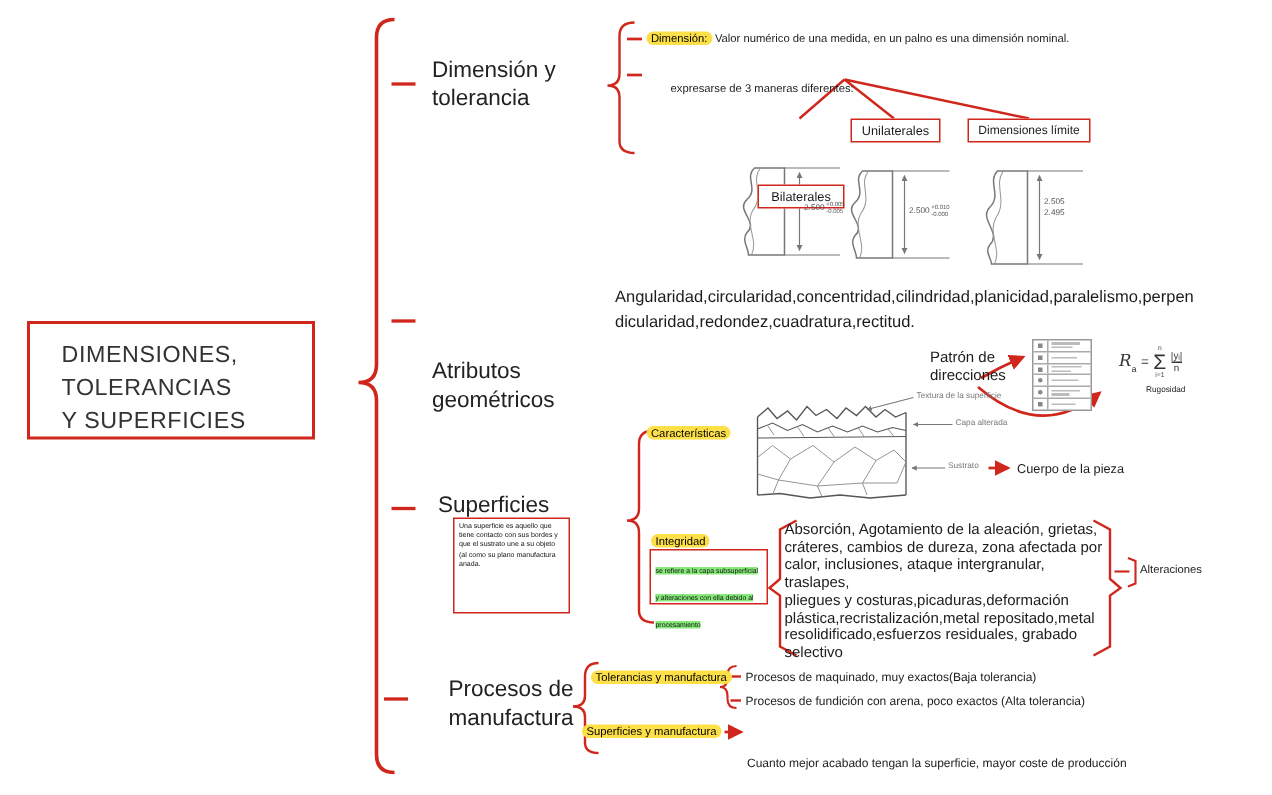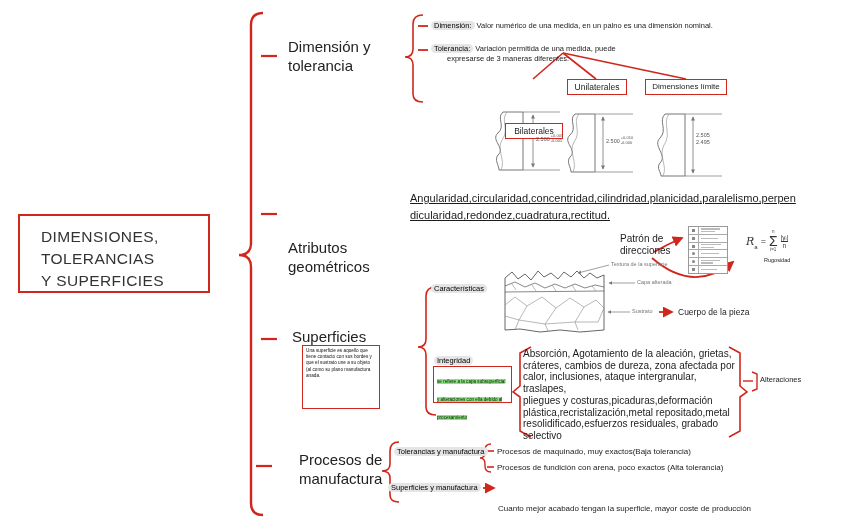--- a/index.html
+++ b/index.html
@@ -5,21 +5,21 @@
   html,body{margin:0;padding:0;background:#fff;}
   #canvas{position:relative;width:848px;height:530px;background:#fff;overflow:hidden;
           font-family:"Liberation Sans", sans-serif;color:#1c1c1c;}
   .abs{position:absolute;}
   .prel{white-space:pre-line;}
   svg.overlay{position:absolute;left:0;top:0;pointer-events:none;}
   .branch-label{font-size:15px;line-height:19px;color:#222;}
   .redbox{border:2px solid #d0261c;background:#fff;box-sizing:border-box;}
   .redbox-thin{border:1.5px solid #d0261c;background:#fff;box-sizing:border-box;}
   .title-text{font-size:15.5px;line-height:22px;letter-spacing:.4px;color:#333;}
-  .hl{background:#e5e5e5;border-radius:5px;padding:0 3px;color:#000;}
+  .hl{background:#fde047;border-radius:5px;padding:0 3px;color:#000;}
   .tiny7{font-size:7.5px;line-height:9.5px;}
   .tiny8{font-size:8px;line-height:10px;}
   .body10{font-size:10px;line-height:11.7px;}
   .body11{font-size:11px;line-height:17px;}
   .typebox{font-size:8.5px;text-align:center;padding-top:2px;}
   .microtext{font-size:4.7px;line-height:6.2px;color:#111;padding:2px 3px;}
   .hl-tiny{background:#85e878;font-size:4.6px;line-height:6px;color:#111;}
   .graylab{font-size:5.5px;color:#777;}
   .dimtext{display:flex;align-items:center;gap:1px;color:#555;}
   .dim-nom{font-size:5.5px;}
@@ -169,23 +169,20 @@
 
   <div class="abs redbox" style="left:18px;top:214px;width:192px;height:79px;">
     <div class="title-text prel" style="padding:10px 0 0 21px;">DIMENSIONES,
 TOLERANCIAS
 Y SUPERFICIES</div>
   </div>
 
   <div class="abs tiny7" style="left:431px;top:21px;width:400px;">
     <span class="hl">Dimensión:</span><span> Valor numérico de una medida, en un palno es una dimensión nominal.</span>
   </div>
-  <div class="abs tiny7" style="left:431px;top:44px;width:330px;">
-    <span class="hl">Tolerancia:</span><span> Variación permitida de una medida, puede</span>
-  </div>
   <div class="abs tiny7" style="left:447px;top:54px;width:300px;">expresarse de 3 maneras diferentes:</div>
 
   <div class="abs redbox-thin typebox" style="left:505px;top:79px;width:58px;height:16px;margin-top:44px;">Bilaterales</div>
   <div class="abs redbox-thin typebox" style="left:567px;top:79px;width:60px;height:16px;">Unilaterales</div>
   <div class="abs redbox-thin typebox" style="left:645px;top:79px;width:82px;height:16px;font-size:8px;">Dimensiones límite</div>
 
   <div class="abs dimtext" style="left:536px;top:134px;">
     <span class="dim-nom">2.500</span>
     <span class="dim-tol">
       <span>+0.005</span>
@@ -199,21 +196,21 @@
       <span>-0.000</span>
     </span>
   </div>
   <div class="abs dim-stack" style="left:696px;top:132px;">
     <span>2.505</span>
     <span>2.495</span>
   </div>
 
   <div class="abs branch-label prel" style="left:288px;top:198px;width:140px;margin-top:40px;">Atributos
 geométricos</div>
-  <div class="abs body11 prel" style="left:410px;top:190px;width:438px;text-decoration:underline;">Angularidad,circularidad,concentridad,cilindridad,planicidad,paralelismo,perpen
+  <div class="abs body11 prel" style="left:410px;top:190px;width:438px;">Angularidad,circularidad,concentridad,cilindridad,planicidad,paralelismo,perpen
 dicularidad,redondez,cuadratura,rectitud.</div>
 
   <div class="abs branch-label" style="left:292px;top:327px;">Superficies</div>
 
   <div class="abs redbox-thin" style="left:302px;top:345px;width:78px;height:64px;">
     <div class="microtext">Una superficie es aquello que tiene contacto con sus bordes y que el sustrato une a su objeto (al como su plano manufactura anada.</div>
   </div>
 
   <div class="abs tiny7" style="left:431px;top:284px;">
     <span class="hl">Características</span>

